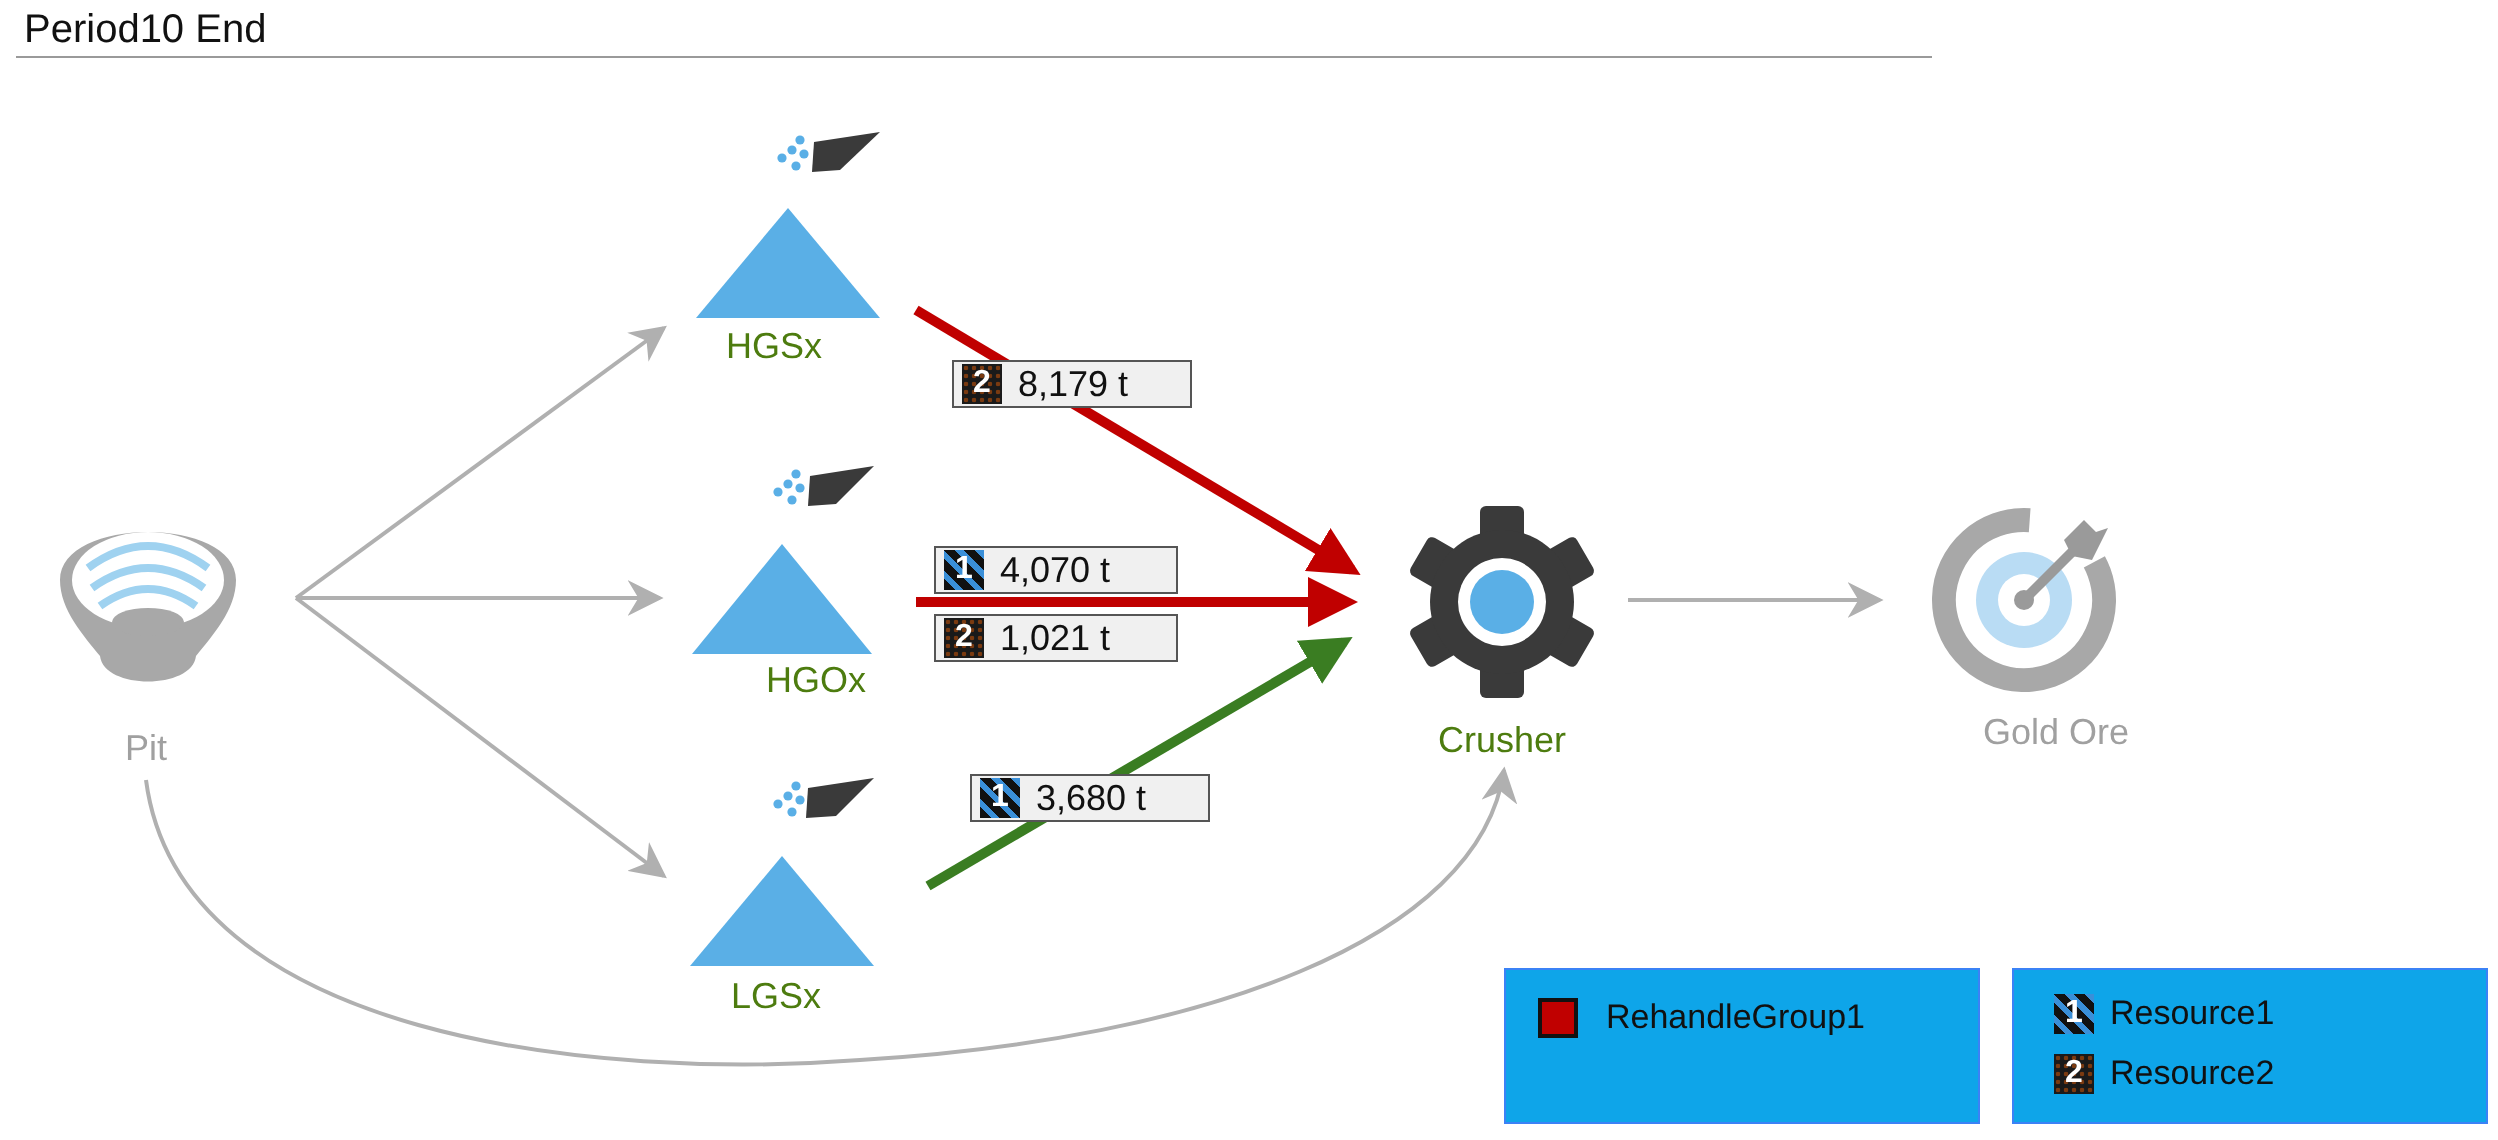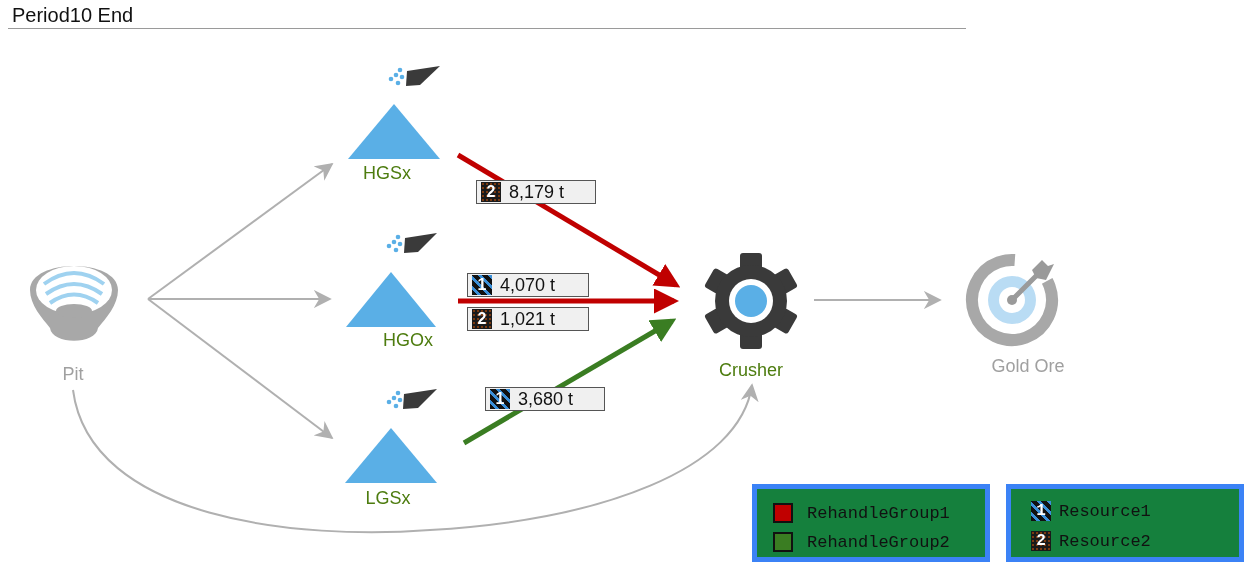--- a/index.html
+++ b/index.html
@@ -6,21 +6,21 @@
   body { width:1249px; height:570px; position:relative; overflow:hidden; font-family:"Liberation Sans", sans-serif; }
   .title { position:absolute; left:12px; top:4px; font-size:20px; color:#111; }
   .title-rule { position:absolute; left:8px; top:28px; width:958px; height:1px; background:#9a9a9a; }
   svg.canvas { position:absolute; left:0; top:0; }
   .node-label { position:absolute; font-size:18px; color:#4d7c0f; transform:translateX(-50%); white-space:nowrap; }
   .node-label.dim { color:#a0a0a0; }
   .flow-label { position:absolute; height:24px; box-sizing:border-box; border:1px solid #555; background:#f0f0f0; display:flex; align-items:center; padding:0 6px 0 4px; font-size:18px; color:#111; white-space:nowrap; }
   .badge { width:20px; height:20px; margin-right:8px; display:inline-flex; align-items:center; justify-content:center; font-size:16px; font-weight:bold; color:#fff; box-sizing:border-box; }
   .badge.r1 { background: repeating-linear-gradient(45deg, #111 0 4px, #3a8fd8 4px 7px); }
   .badge.r2 { background:#1a1a1a; background-image: radial-gradient(#7a3a10 1px, transparent 1.3px); background-size:4px 4px; }
-  .legend { position:absolute; border:5px solid #3b82f6; background:#15803d; box-sizing:border-box;font-family:Liberation Mono, monospace; }
+  .legend { position:absolute; border:1px solid #3b82f6; background:#0ea5e9; box-sizing:border-box; }
   .legend-item { position:absolute; display:flex; align-items:center; font-size:17px; color:#111; }
   .swatch { width:20px; height:20px; box-sizing:border-box; border:2px solid #111; margin-right:14px; }
 </style>
 </head>
 <body>
 
 <div class="title">Period10 End</div>
 <div class="title-rule"></div>
 
 <svg class="canvas" width="1249" height="570">
@@ -131,24 +131,20 @@
 <div class="flow-label" style="left:485px; top:387px; width:120px;">
   <span class="badge r1">1</span>
   <span>3,680 t</span>
 </div>
 
 <div class="legend" style="left:752px; top:484px; width:238px; height:78px;">
   <div class="legend-item" style="left:16px; top:14px;">
     <span class="swatch" style="background:#c00000;"></span>
     <span>RehandleGroup1</span>
   </div>
-  <div class="legend-item" style="left:16px; top:43px;">
-    <span class="swatch" style="background:#3a7d22;"></span>
-    <span>RehandleGroup2</span>
-  </div>
 </div>
 
 <div class="legend" style="left:1006px; top:484px; width:238px; height:78px;">
   <div class="legend-item" style="left:20px; top:12px;">
     <span class="badge r1">1</span>
     <span>Resource1</span>
   </div>
   <div class="legend-item" style="left:20px; top:42px;">
     <span class="badge r2">2</span>
     <span>Resource2</span>

